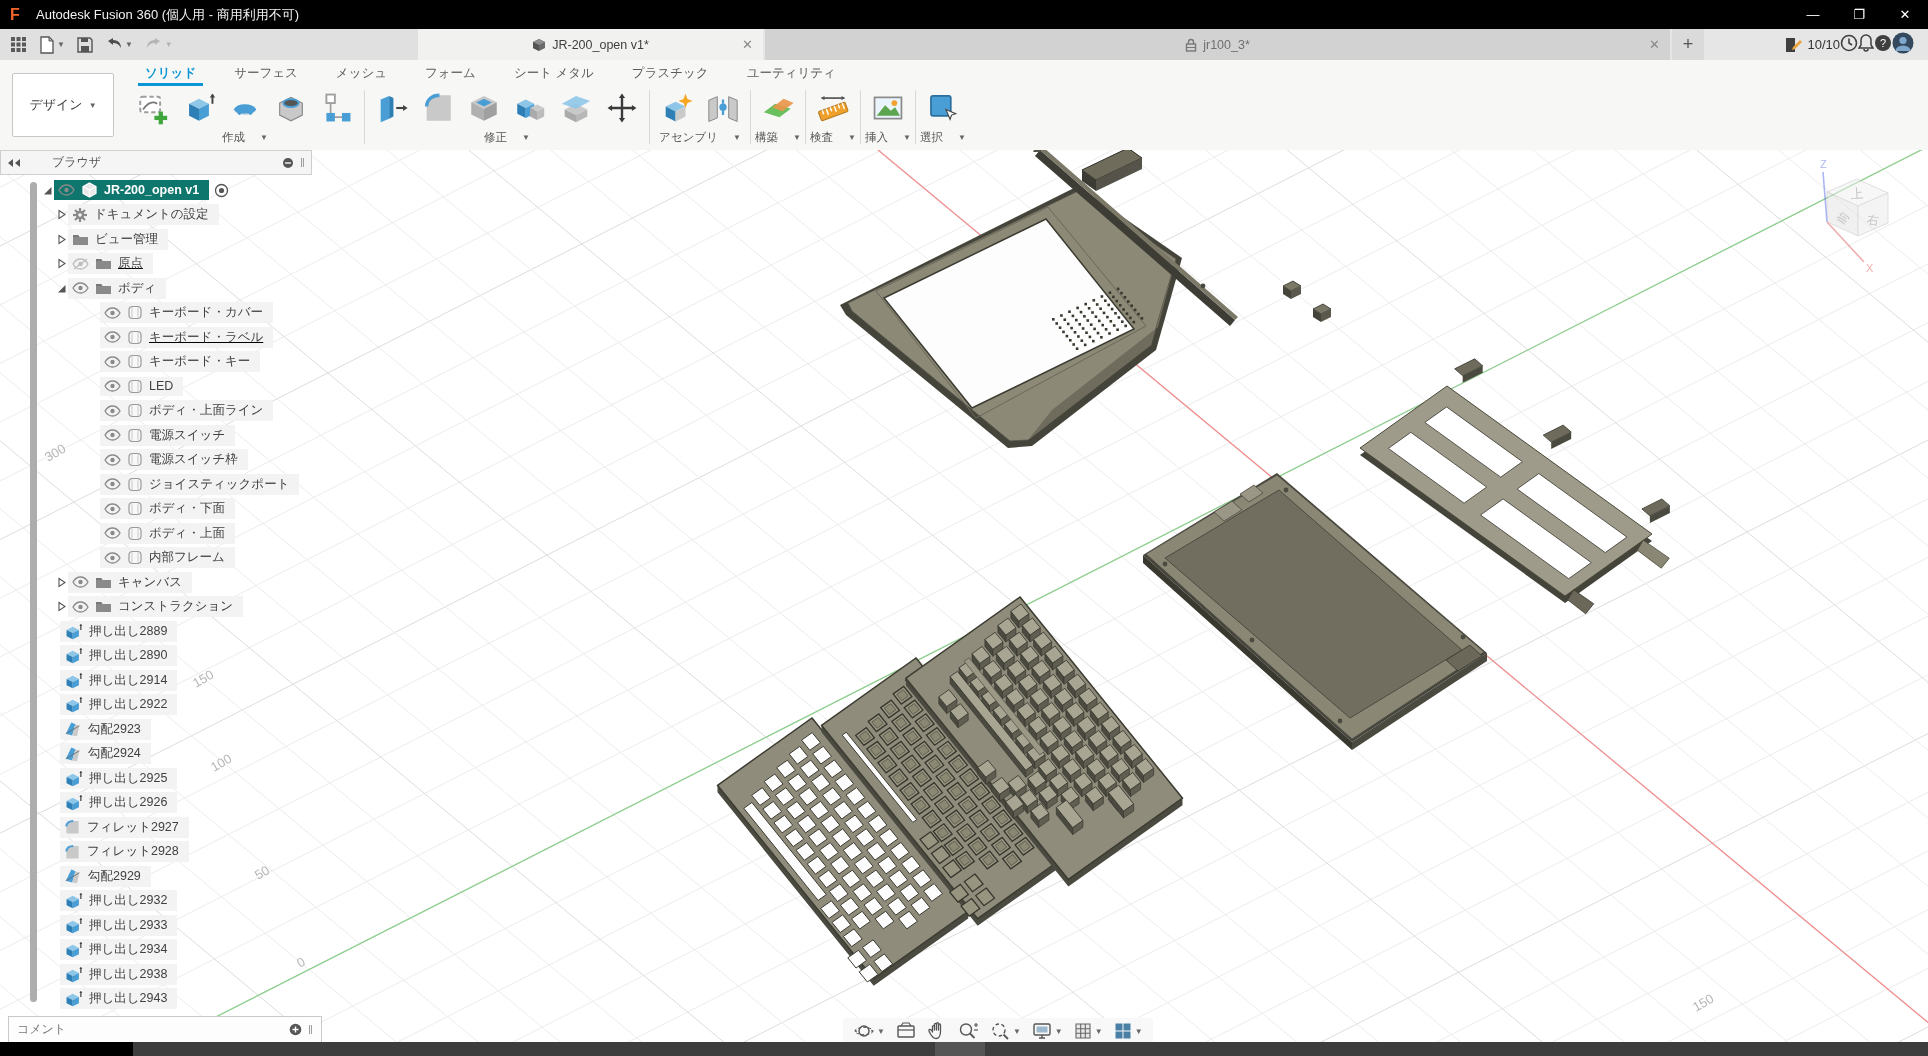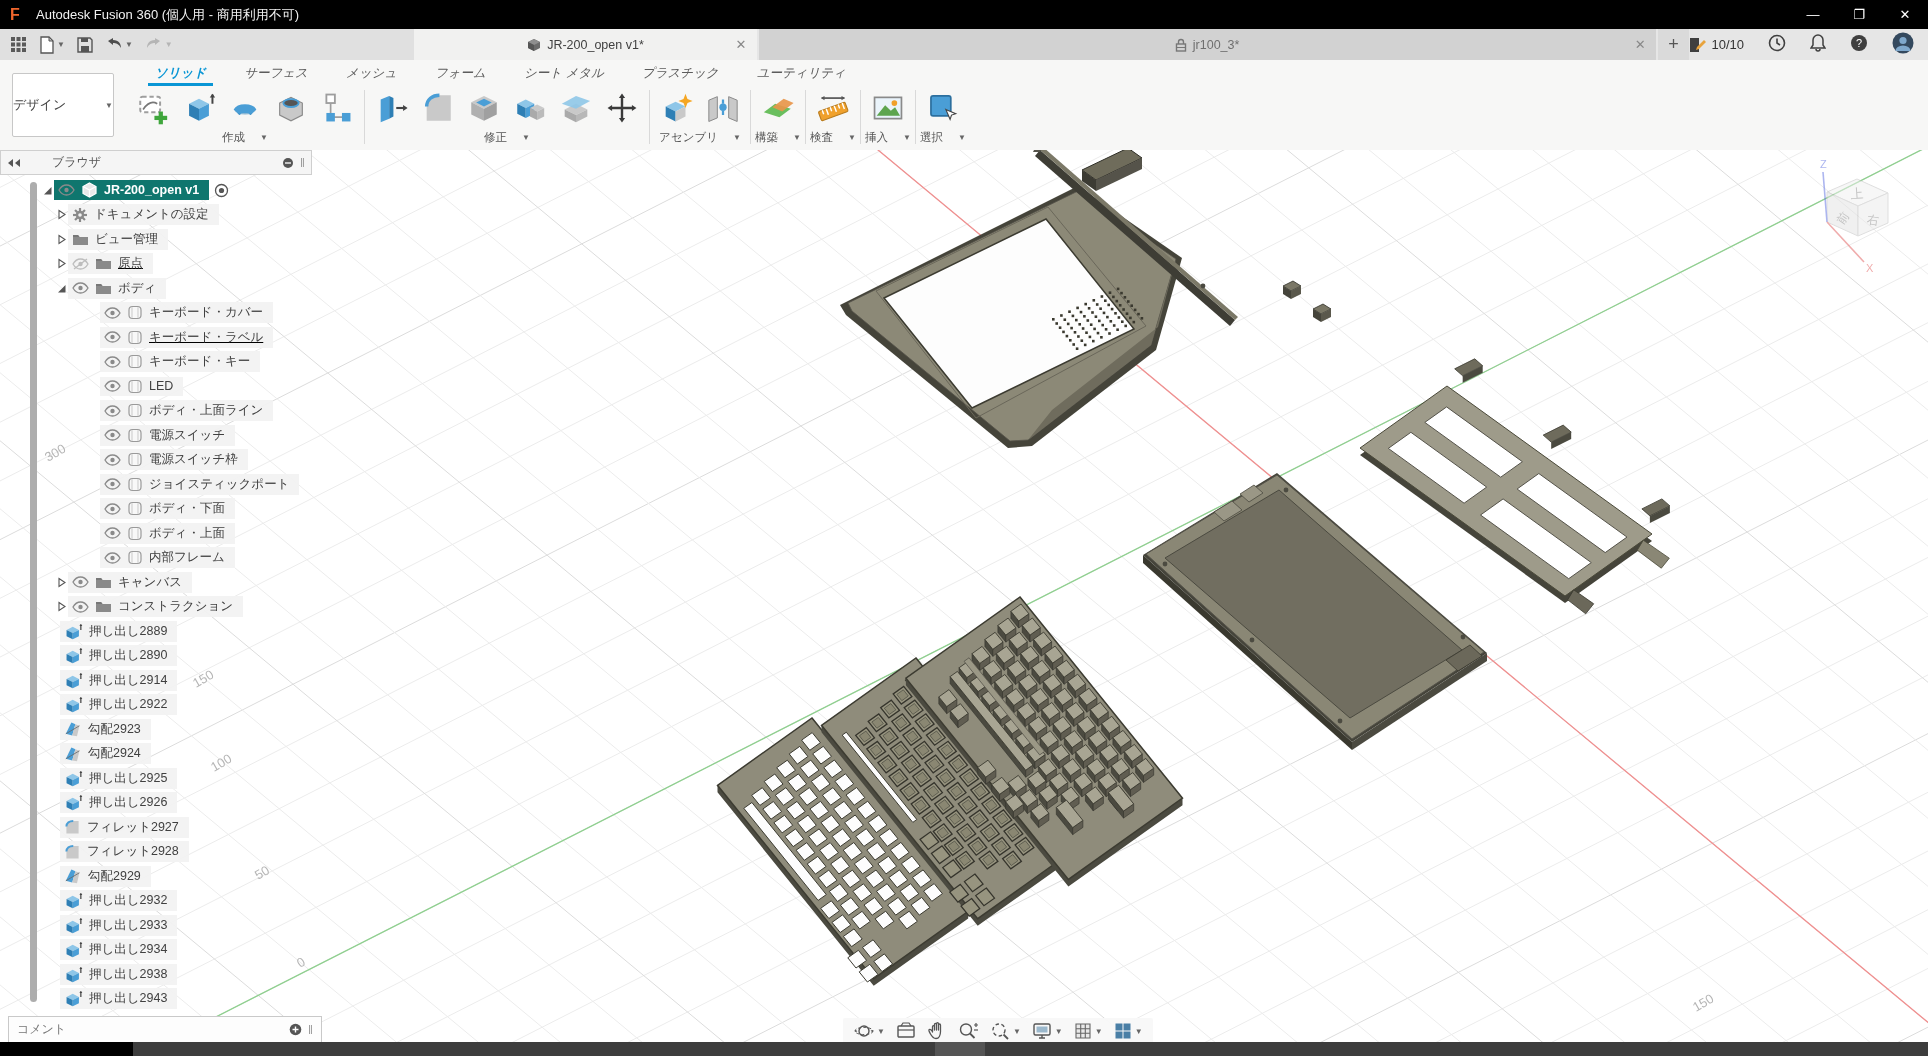--- a/index.html
+++ b/index.html
@@ -16,27 +16,27 @@
   .tabbar{position:absolute;left:0;top:29px;width:100%;height:31px;background:#e6e6e6;display:flex;align-items:stretch;}
   .qat{display:flex;align-items:center;padding-left:6px;gap:4px;width:412px;background:#e0e0e0;}
   .qat-btn{display:flex;align-items:center;padding:3px 4px;border-radius:2px;color:#4e4e4e;}
   .caret{font-size:8px;color:#666;margin-left:2px;}
   .doc-tab{display:flex;align-items:center;justify-content:center;position:relative;font-size:12.5px;}
   .doc-tab.active{width:345px;background:#f1f1f0;color:#3f3f3f;}
   .doc-tab.inactive{width:905px;background:#d2d2d2;color:#6f6f6f;margin-left:2px;}
   .tab-close{position:absolute;right:10px;color:#888;font-size:13px;}
   .tab-icon{margin-right:6px;display:inline-flex;}
   .newtab-btn{width:32px;display:flex;align-items:center;justify-content:center;background:#dadada;color:#555;font-size:18px;margin-left:2px;}
-  .bar-right{display:flex;align-items:center;margin-left:auto;gap:24px;padding-right:14px;}
+  .bar-right{display:flex;align-items:center;margin-left:auto;gap:0;padding-right:14px;}
   .quota{display:flex;align-items:center;gap:4px;font-size:13px;color:#333;}
   
   .ribbon{position:absolute;left:0;top:60px;width:100%;height:90px;background:#f7f7f6;border-bottom:1px solid #d8d8d8;}
   .design-box{position:absolute;left:12px;top:13px;width:100px;height:62px;background:#fff;border:1px solid #c7c7c7;
-              border-radius:2px;display:flex;align-items:center;justify-content:space-between;font-size:13px;color:#444;}
-  .rtabs{position:absolute;left:136px;top:0;height:26px;display:flex;align-items:flex-start;font-style:italic;}
+              border-radius:2px;display:flex;align-items:center;justify-content:center;font-size:13px;color:#444;}
+  .rtabs{position:absolute;left:126px;top:0;height:26px;display:flex;align-items:flex-start;}
   .r-tab{padding:0 19px;font-size:12.5px;color:#5c5c5c;height:100%;display:flex;align-items:center;position:relative;}
   .r-tab.active{color:#0a96d5;font-weight:bold;}
   .r-tab.active::after{content:"";position:absolute;left:12px;right:12px;bottom:0;height:3px;background:#0a96d5;}
   .rgroups{position:absolute;left:128px;top:26px;display:flex;height:62px;}
   .rgroup{display:flex;flex-direction:column;align-items:center;padding:0 2px;}
   .rgroup .icons{display:flex;flex:1;align-items:center;}
   .ricon{width:46px;height:44px;display:flex;align-items:center;justify-content:center;border-radius:2px;}
   .glabel{font-size:11.5px;color:#555;padding-bottom:3px;display:flex;align-items:center;gap:13px;}
   .gsep{width:1px;background:#d9d9d9;margin:4px 2px;}
   

